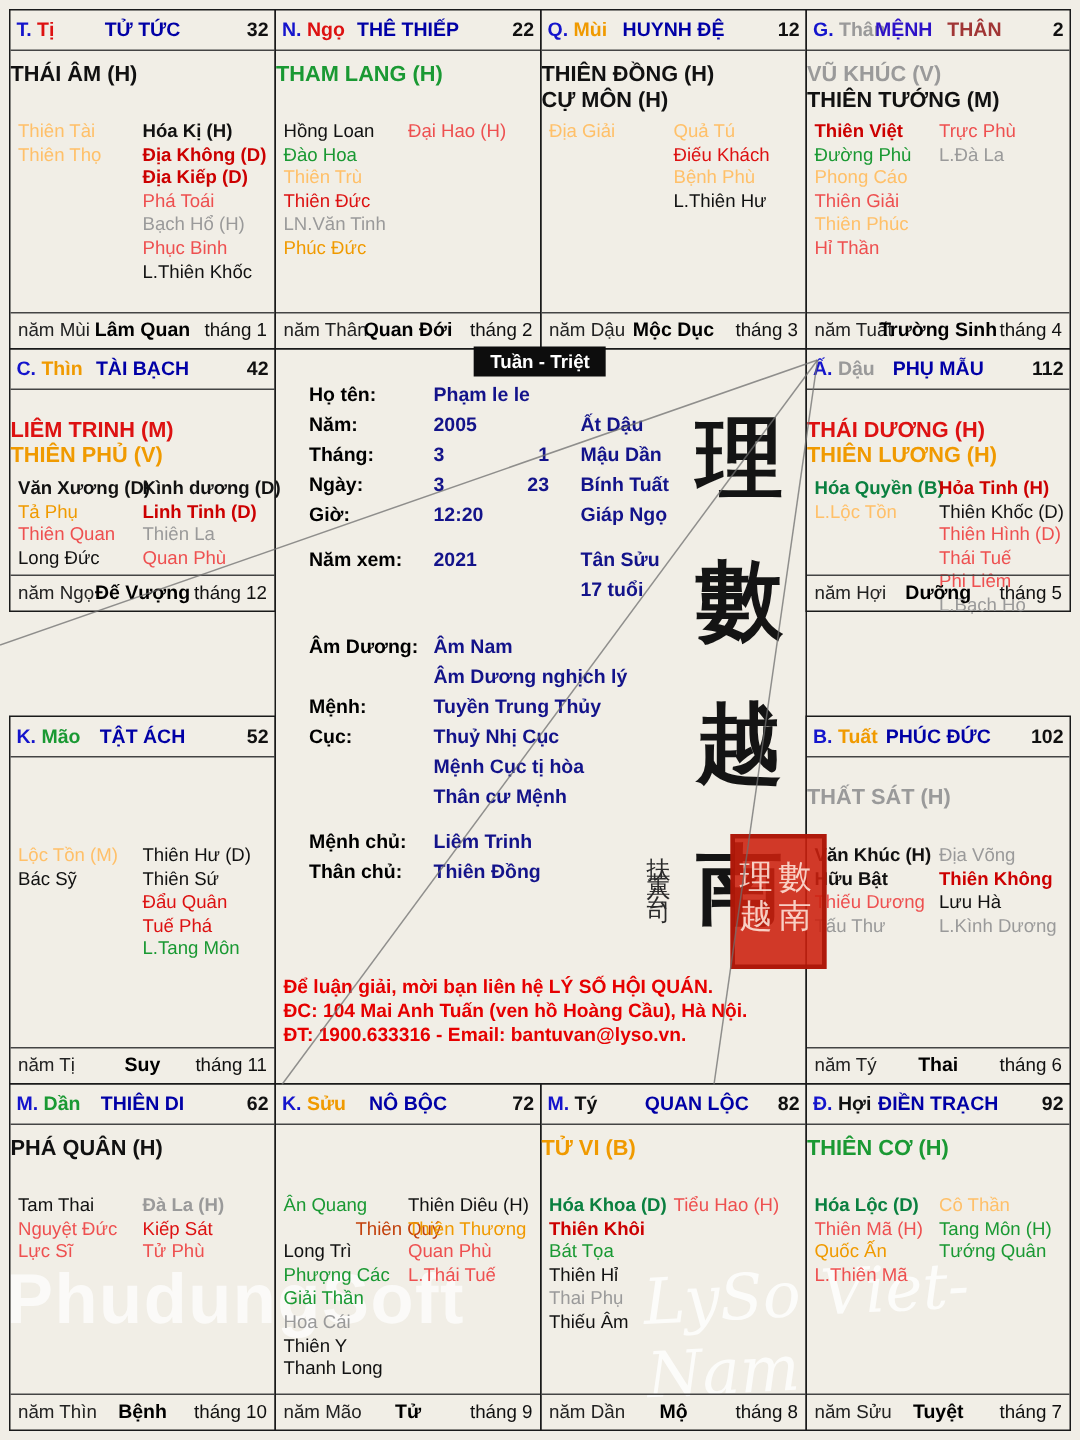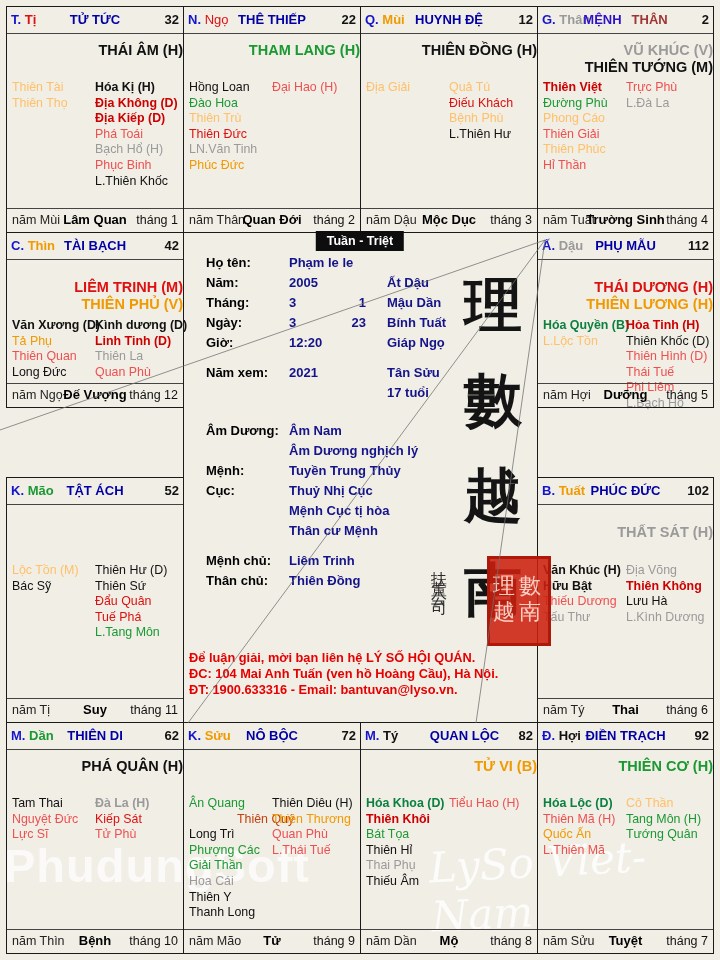--- a/index.html
+++ b/index.html
@@ -10,21 +10,21 @@
   .wm-right{left:430px;top:836px;font-size:42px;font-style:italic;font-family:"DejaVu Serif",serif;transform:rotate(-3deg);color:rgba(255,255,255,.8);}
   .cell{position:absolute;border:1px solid #1a1a1a;box-sizing:border-box;z-index:2;background:transparent;}
   .c0{left:6px;width:178px;}.c1{left:183px;width:178px;}.c2{left:360px;width:178px;}.c3{left:537px;width:177px;}
   .r0{top:6px;height:227px;}.r1{top:232px;height:176px;}.r2{top:477px;height:246px;}.r3{top:722px;height:232px;}
   .cell-hd{position:relative;height:26px;line-height:25px;border-bottom:1px solid #444;
            font-size:13px;font-weight:bold;padding:0 4px;}
   .hd-left{position:absolute;left:4px;top:0;}
   .hd-center{position:absolute;left:0;right:0;top:0;text-align:center;}
   .hd-center span{margin:0 5px;}
   .hd-num{position:absolute;right:4px;top:0;color:#111;}
-  .titles{height:46px;padding-top:8px;text-align:right;font-size:14.5px;font-weight:bold;line-height:17px;box-sizing:border-box;}
+  .titles{height:46px;padding-top:8px;text-align:left;font-size:14.5px;font-weight:bold;line-height:17px;box-sizing:border-box;}
   .tall .titles{height:58px;padding-top:19px;}
   .cols{position:relative;font-size:12.4px;line-height:15.6px;}
   .colL{position:absolute;left:5px;top:0;white-space:nowrap;}
   .colR{position:absolute;left:88px;top:0;white-space:nowrap;}
   .colL div,.colR div{white-space:nowrap;}
   .cell-ft{position:absolute;left:0;right:0;bottom:0;height:23px;line-height:22px;border-top:1px solid #444;font-size:12.5px;}
   .ft-nam{position:absolute;left:5px;color:#222;}
   .ft-stage{position:absolute;left:0;right:0;text-align:center;font-weight:bold;font-size:13px;color:#000;}
   .ft-thang{position:absolute;right:5px;color:#111;}
   #center{position:absolute;left:183px;top:232px;width:355px;height:491px;border:1px solid #1a1a1a;box-sizing:border-box;z-index:2;}
@@ -78,21 +78,21 @@
       </div>
     </div>
     <div class="cell-ft">
       <span class="ft-nam">năm Mùi</span>
       <span class="ft-stage">Lâm Quan</span>
       <span class="ft-thang">tháng 1</span>
     </div>
   </div>
 <div class="cell c1 r0">
     <div class="cell-hd">
-      <span class="hd-left"><span style="color: rgb(20, 20, 204); font-weight: bold;">N. </span><span style="color: rgb(221, 17, 17); font-weight: normal; text-align: center;">Ngọ</span></span>
+      <span class="hd-left"><span style="color: rgb(20, 20, 204); font-weight: bold;">N. </span><span style="color: rgb(221, 17, 17); font-weight: bold; text-align: center;">Ngọ</span></span>
       <span class="hd-center"><span style="color: rgb(0, 0, 166); font-weight: bold;">THÊ THIẾP</span></span>
       <span class="hd-num" style="color: rgb(17, 17, 17); font-weight: bold;">22</span>
     </div>
     <div class="titles">
       <div style="color: rgb(26, 153, 51); font-weight: bold;">THAM LANG (H)</div>
     </div>
     <div class="cols">
       <div class="colL">
         <div style="color: rgb(17, 17, 17);">Hồng Loan</div>
         <div style="color: rgb(26, 153, 51);">Đào Hoa</div>
@@ -112,20 +112,21 @@
     </div>
   </div>
 <div class="cell c2 r0">
     <div class="cell-hd">
       <span class="hd-left"><span style="color: rgb(20, 20, 204); font-weight: bold;">Q. </span><span style="color: rgb(240, 154, 0); font-weight: bold;">Mùi</span></span>
       <span class="hd-center"><span style="color: rgb(0, 0, 166); font-weight: bold;">HUYNH ĐỆ</span></span>
       <span class="hd-num" style="color: rgb(17, 17, 17); font-weight: bold;">12</span>
     </div>
     <div class="titles">
       <div style="color: rgb(17, 17, 17); font-weight: bold;">THIÊN ĐỒNG (H)</div>
+      <div style="color: rgb(17, 17, 17); font-weight: bold;">CỰ MÔN (H)</div>
     </div>
     <div class="cols">
       <div class="colL">
         <div style="color: rgb(255, 192, 105);">Địa Giải</div>
       </div>
       <div class="colR">
         <div style="color: rgb(255, 192, 105);">Quả Tú</div>
         <div style="color: rgb(221, 17, 17);">Điếu Khách</div>
         <div style="color: rgb(255, 192, 105);">Bệnh Phù</div>
         <div style="color: rgb(17, 17, 17);">L.Thiên Hư</div>

